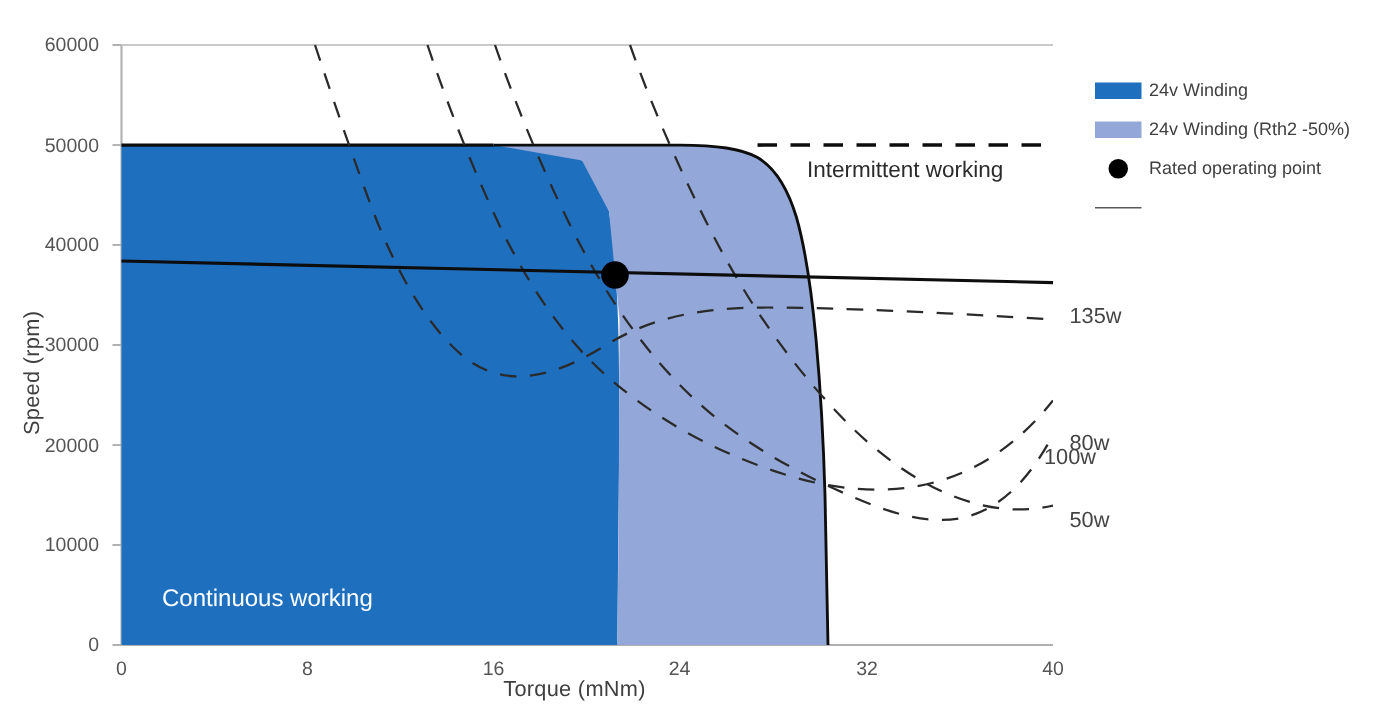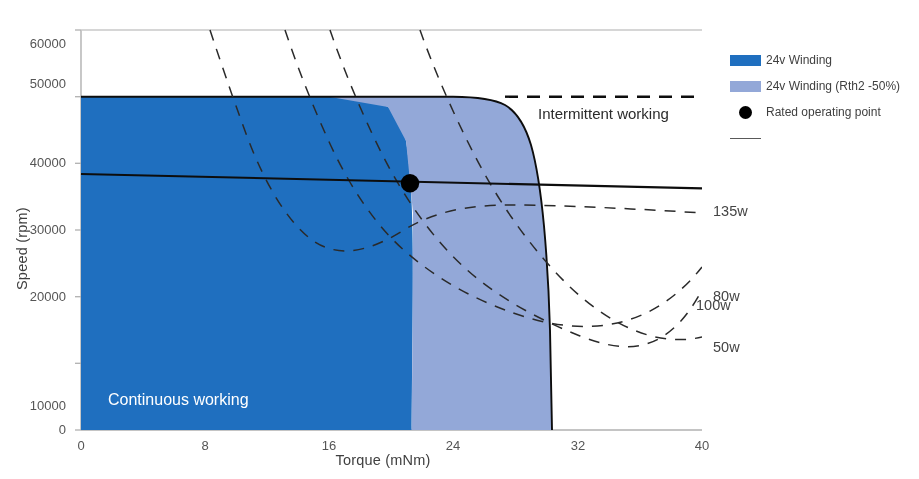--- a/index.html
+++ b/index.html
@@ -97,26 +97,26 @@
     </g>
 
     <line x1="81" y1="174" x2="702" y2="188.4" stroke="#0d0d0d" stroke-width="2.1"></line>
 
     <circle cx="410" cy="183.3" r="9.2" fill="#000000"></circle>
   </svg>
 
   <div class="axis-title" id="x-axis-title">Torque  (mNm)</div>
   <div class="axis-title" id="y-axis-title">Speed (rpm)</div>
 
-  <div class="tick-label ytick" style="left:8px;top:36px;">60000</div>
-  <div class="tick-label ytick" style="left:8px;top:76px;">50000</div>
+  <div class="tick-label ytick" style="left:8px;top:22px;">60000</div>
+  <div class="tick-label ytick" style="left:8px;top:89px;">50000</div>
   <div class="tick-label ytick" style="left:8px;top:155px;">40000</div>
   <div class="tick-label ytick" style="left:8px;top:222px;">30000</div>
   <div class="tick-label ytick" style="left:8px;top:289px;">20000</div>
-  <div class="tick-label ytick" style="left:8px;top:355px;margin-top:43px;">10000</div>
+  <div class="tick-label ytick" style="left:8px;top:355px;">10000</div>
   <div class="tick-label ytick" style="left:8px;top:422px;">0</div>
 
   <div class="tick-label xtick" style="left:51px;top:438px;">0</div>
   <div class="tick-label xtick" style="left:175px;top:438px;">8</div>
   <div class="tick-label xtick" style="left:299px;top:438px;">16</div>
   <div class="tick-label xtick" style="left:423px;top:438px;">24</div>
   <div class="tick-label xtick" style="left:548px;top:438px;">32</div>
   <div class="tick-label xtick" style="left:672px;top:438px;">40</div>
 
   <div class="plot-annot" id="annot-intermittent">Intermittent working</div>

